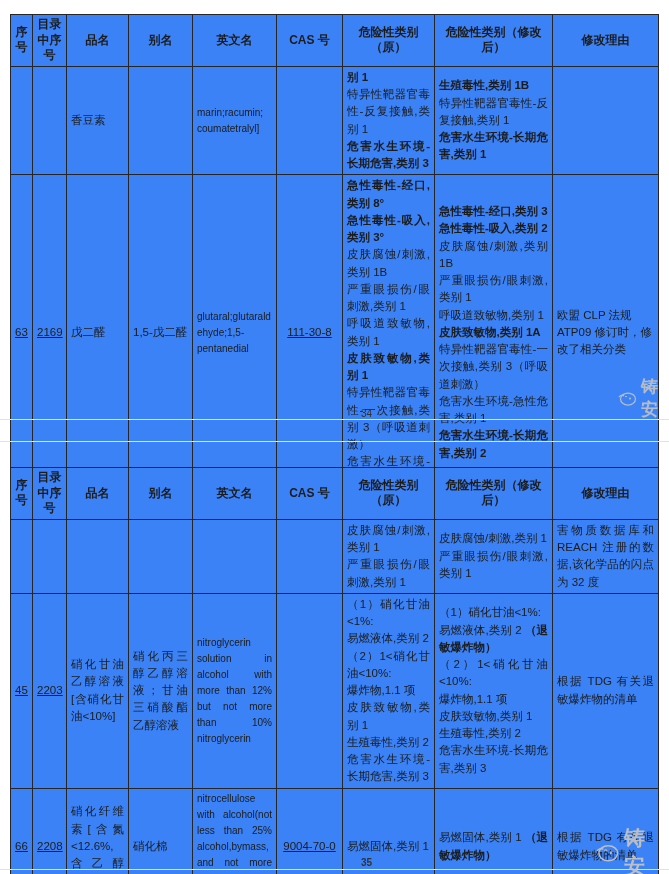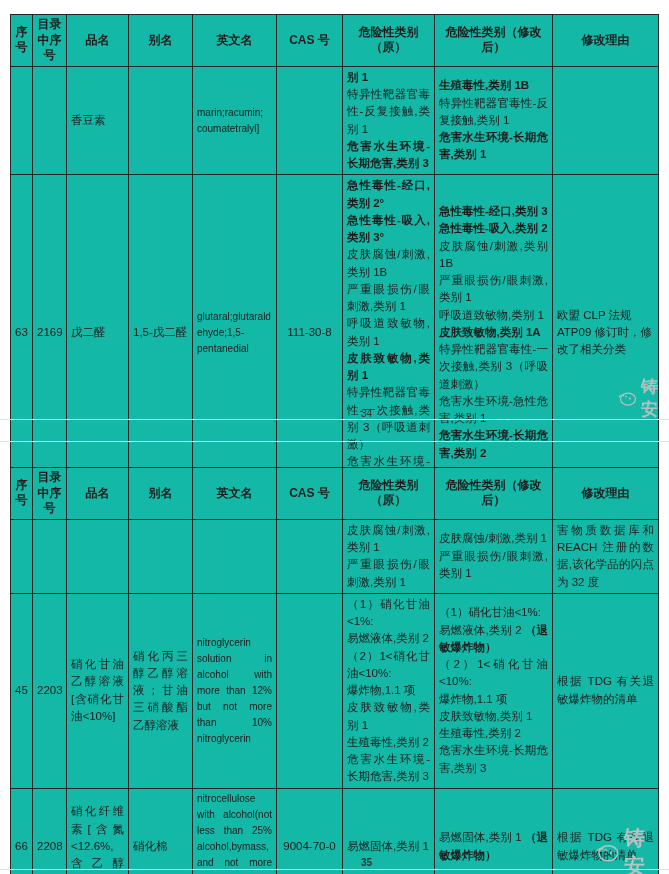--- a/index.html
+++ b/index.html
@@ -1,25 +1,25 @@
 <!DOCTYPE html>
 <html><head>
 <meta charset="utf-8">
 <style>
   html,body{margin:0;padding:0;}
   body{
     width:669px;height:874px;position:relative;background:#ffffff;
     font-family:"Liberation Sans","DejaVu Sans",sans-serif;
     color:#1c1c1c;overflow:hidden;
   }
-  table.doc{border-collapse:collapse;table-layout:fixed;position:absolute;left:10px;width:648px;background:#14b8a6;}
+  table.doc{border-collapse:collapse;table-layout:fixed;position:absolute;left:10px;width:648px;background:#3b82f6;}
   table.doc td,table.doc th{border:1px solid #262626;padding:2px 4px;vertical-align:middle;overflow:hidden;}
   table.doc th{font-size:12px;font-weight:700;text-align:center;line-height:1.3;padding:2px 2px;}
   td{font-size:11.5px;line-height:1.5;}
-  td.c{text-align:center;}
+  td.c{text-align:center;text-decoration:underline;}
   td.j{text-align:justify;text-align-last:left;}
   td.en{font-size:10px;text-align:justify;text-align-last:left;word-break:break-word;line-height:1.6;}
   td.top{vertical-align:top;}
   .hline{text-align:justify;text-align-last:left;}
   .bold{font-weight:700;}
   .t1{top:14px;}
   .t2{top:467px;}
   tr.r-a{height:94px;} tr.r-63{height:232px;} tr.r-64{height:20px;}
   tr.r-b{height:62px;} tr.r-65{height:166px;} tr.r-66{height:114px;}
   tr.hd1{height:46px;} tr.hd2{height:44px;}
@@ -80,21 +80,21 @@
     <td class="top"></td>
   </tr>
   <tr class="r-63">
     <td class="c">63</td>
     <td class="c">2169</td>
     <td class="j">戊二醛</td>
     <td class="j">1,5-戊二醛</td>
     <td class="en">glutaral;glutaraldehyde;1,5-pentanedial</td>
     <td class="c">111-30-8</td>
     <td class="top">
-          <div class="hline"><span class="bold">急性毒性-经口,类别 2°</span></div>
+          <div class="hline"><span class="bold">急性毒性-经口,类别 8°</span></div>
           <div class="hline"><span class="bold">急性毒性-吸入,类别 3°</span></div>
           <div class="hline"><span>皮肤腐蚀/刺激,类别 1B</span></div>
           <div class="hline"><span>严重眼损伤/眼刺激,类别 1</span></div>
           <div class="hline"><span>呼吸道致敏物,类别 1</span></div>
           <div class="hline"><span class="bold">皮肤致敏物,类别 1</span></div>
           <div class="hline"><span>特异性靶器官毒性-一次接触,类别 3（呼吸道刺激）</span></div>
           <div class="hline"><span>危害水生环境-急性危害,类别 1</span></div>
         </td>
     <td>
           <div class="hline"><span class="bold">急性毒性-经口,类别 3</span></div>

